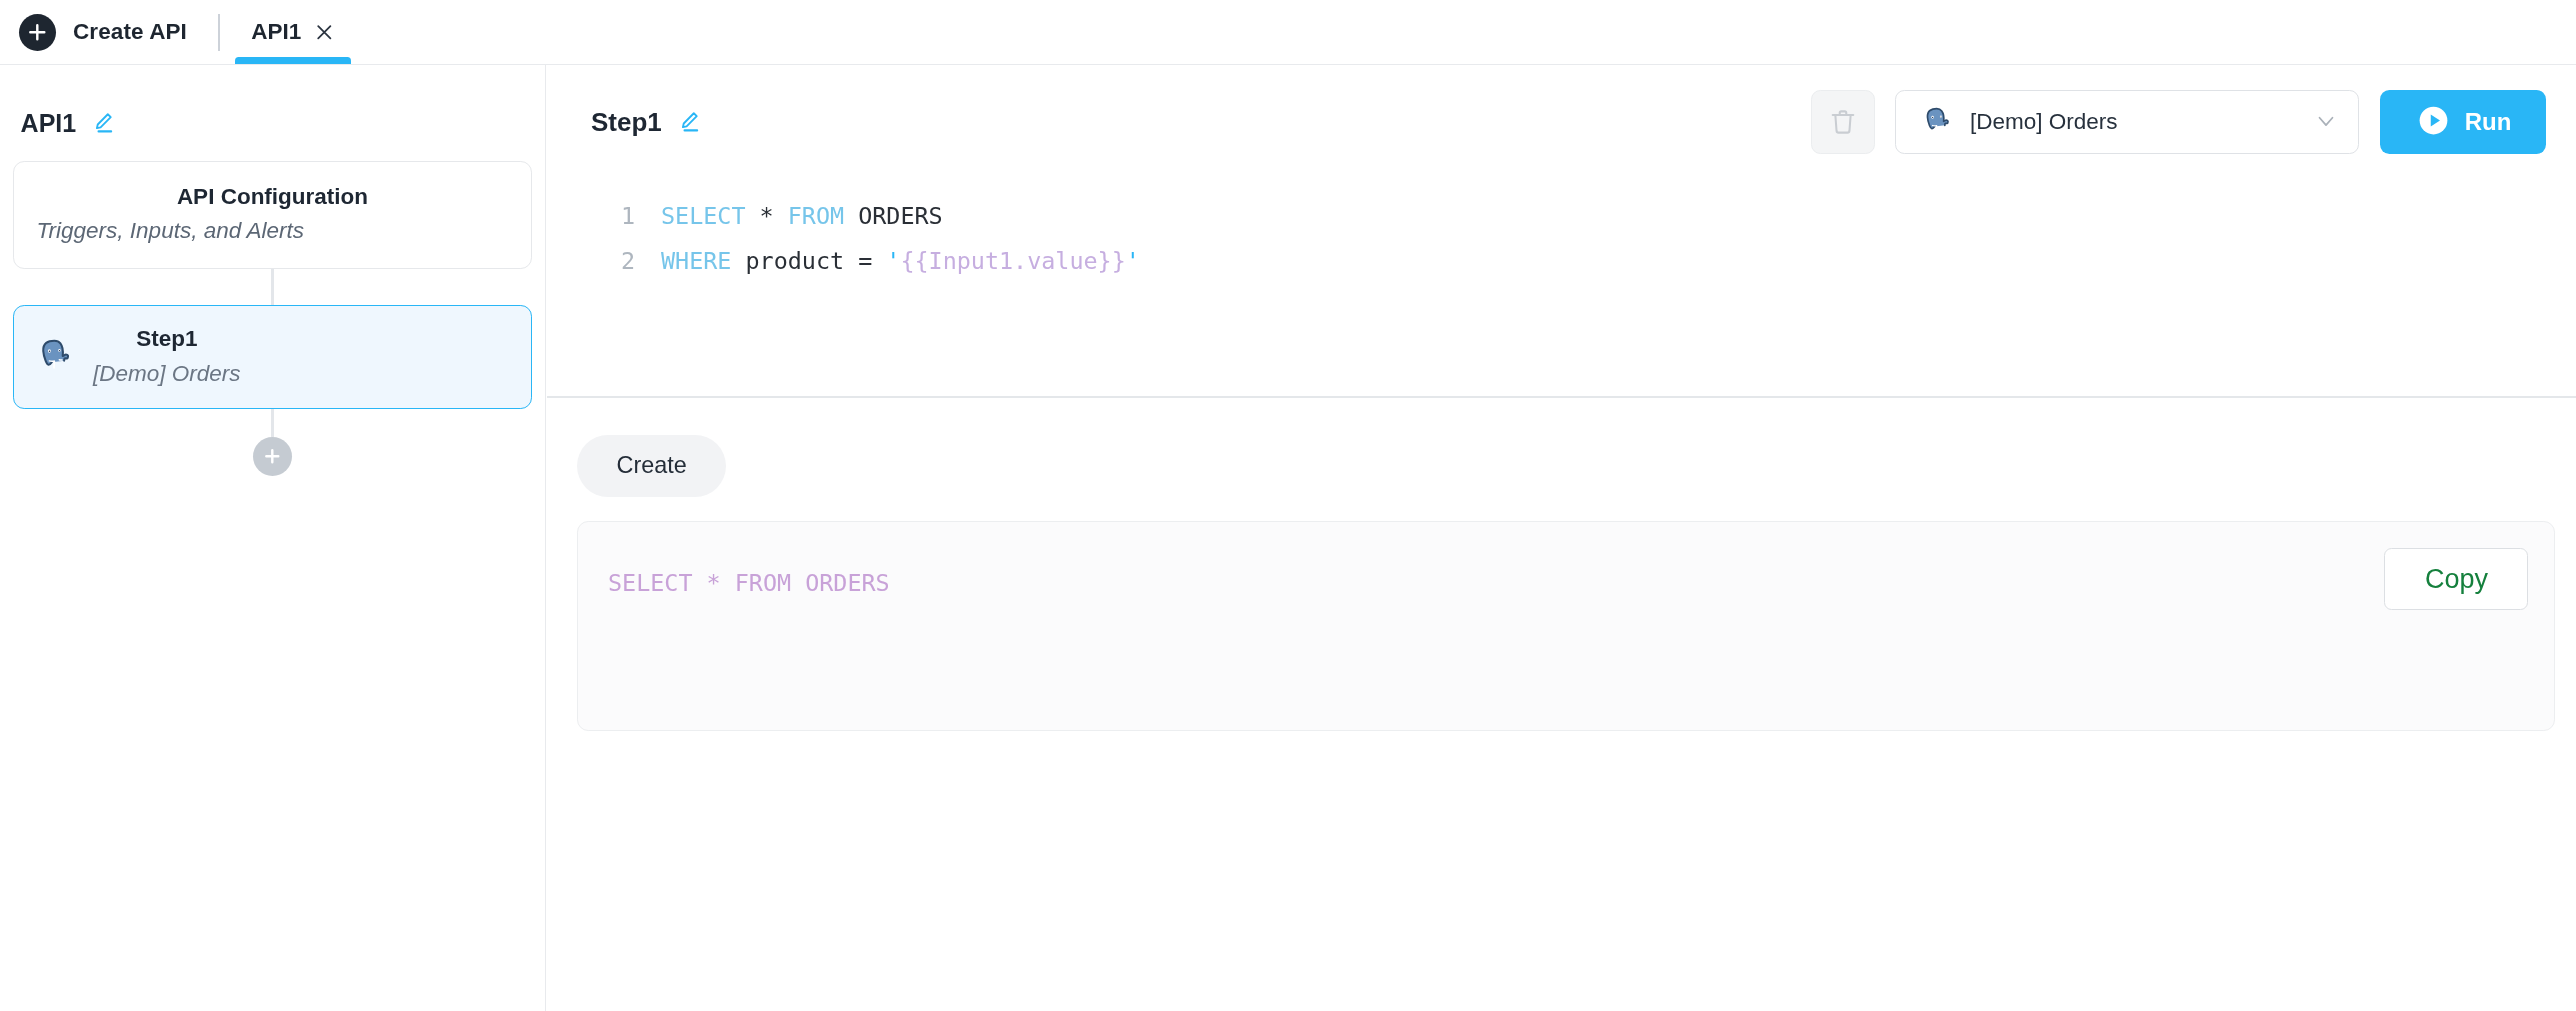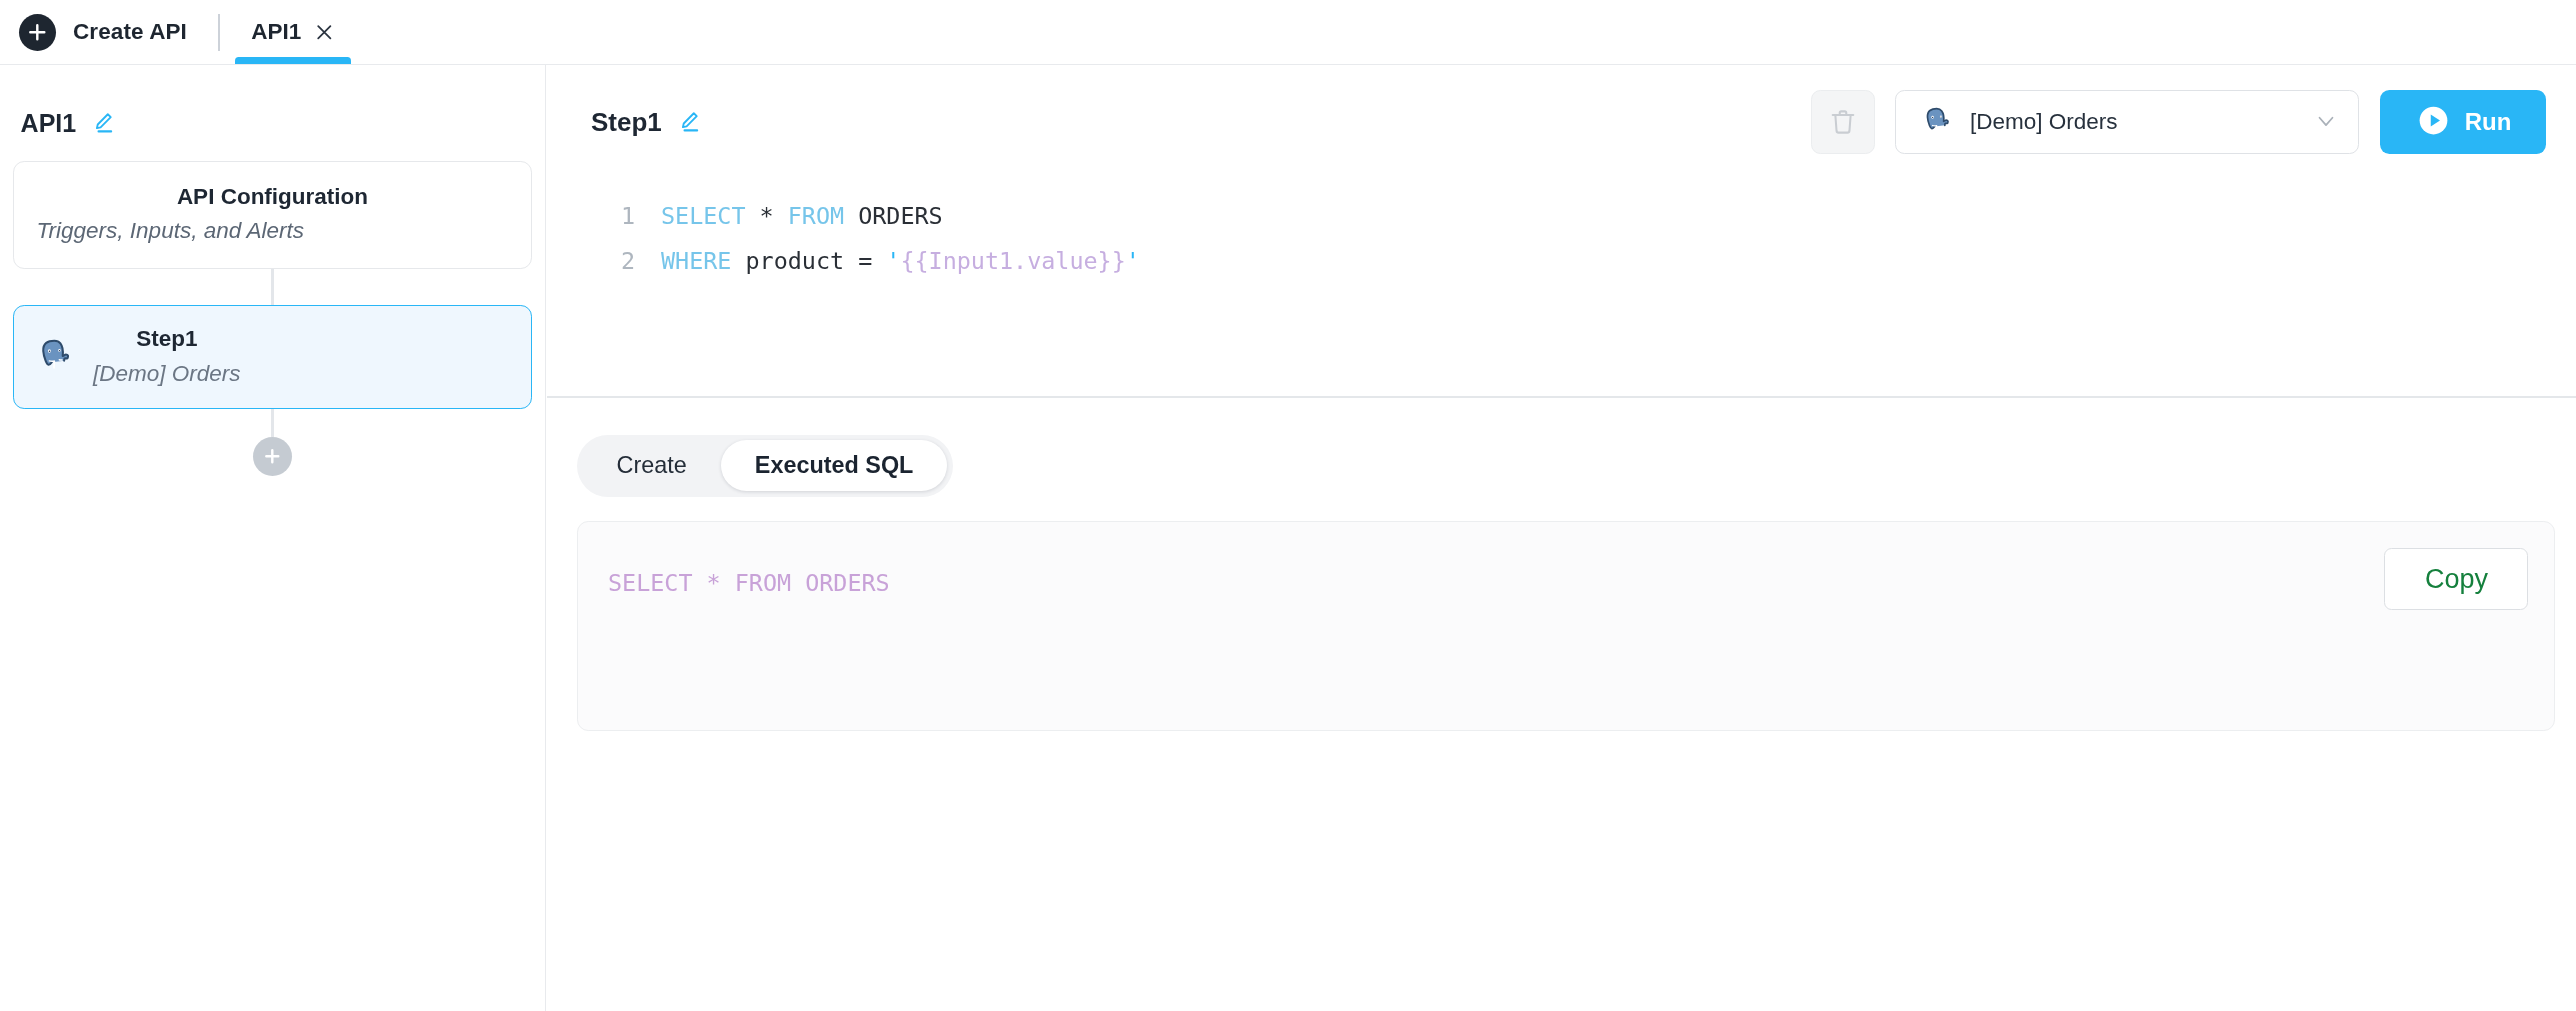--- a/index.html
+++ b/index.html
@@ -342,21 +342,20 @@
       <span class="ln">2</span>
       <span><span class="kw">WHERE</span><span class="plain"> product = </span><span class="str">'</span><span class="tpl">{{Input1.value}}</span><span class="str">'</span></span>
     </div>
   </div>
 
   <div class="hr"></div>
 
   <div class="results">
     <div class="seg">
       <span class="seg-item inactive">Create</span>
-      <span class="seg-item active">Executed SQL</span>
     </div>
 
     <div class="sql-panel">
       <div class="sql-line"><span class="kw2">SELECT * FROM ORDERS</span></div>
 
       <div class="copy-btn">Copy</div>
     </div>
   </div>
 
 </div>

